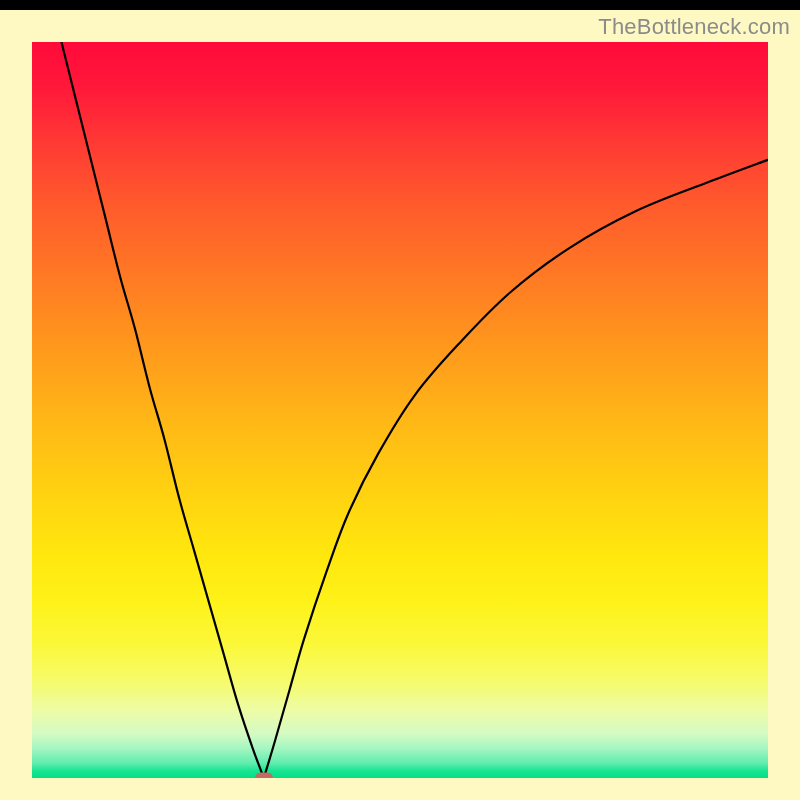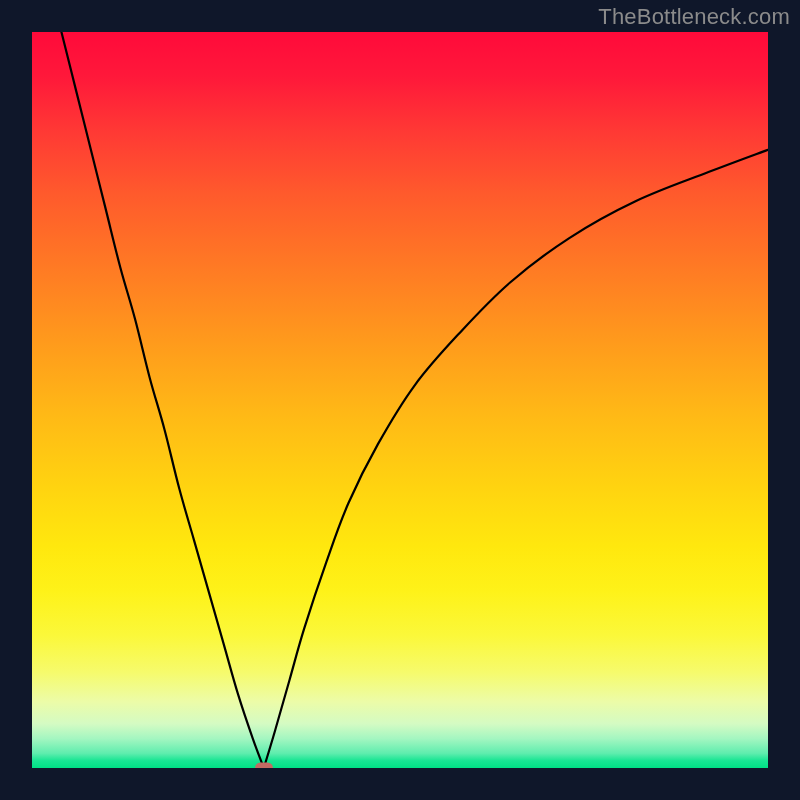--- a/index.html
+++ b/index.html
@@ -7,21 +7,22 @@
     padding: 0;
     width: 800px;
     height: 800px;
     overflow: hidden;
     background: #000;
     font-family: Arial, Helvetica, sans-serif;
   }
   .frame {
     position: absolute;
     inset: 0;
-    background: #0f172a;
+    background: #fef9c3;
+    margin-top: 10px;
   }
   .plot-area {
     position: absolute;
     left: 32px;
     top: 32px;
     width: 736px;
     height: 736px;
     overflow: hidden;
   }
   .gradient {

